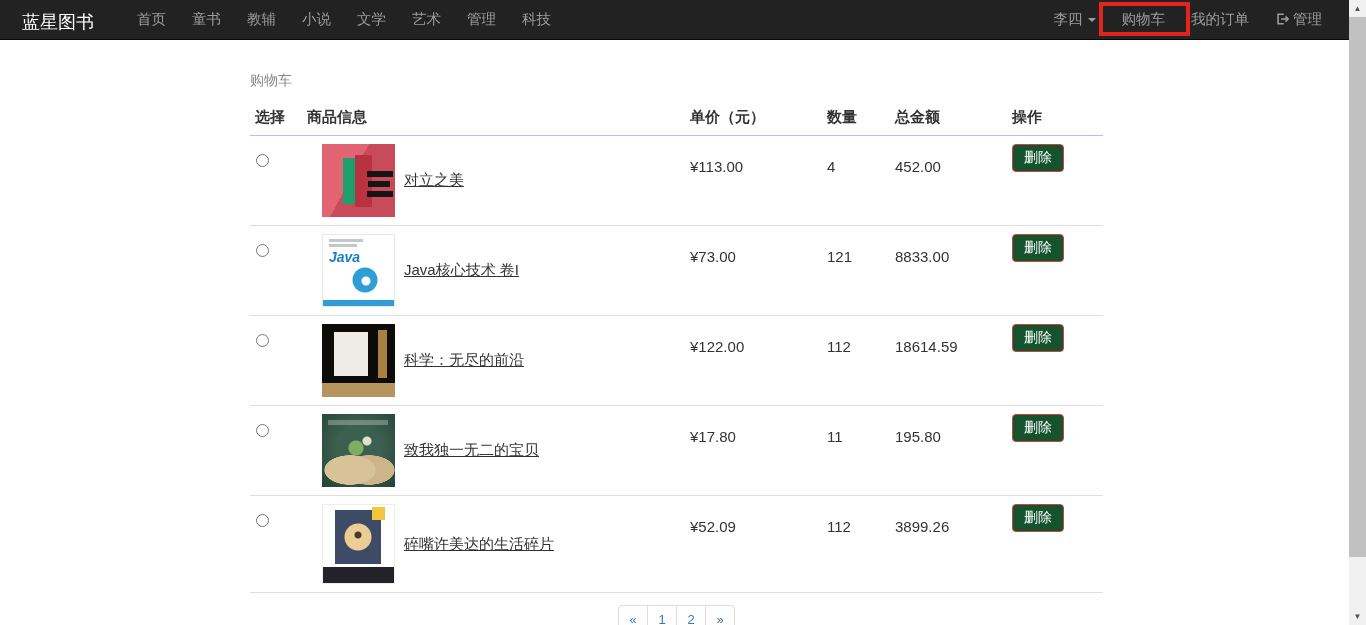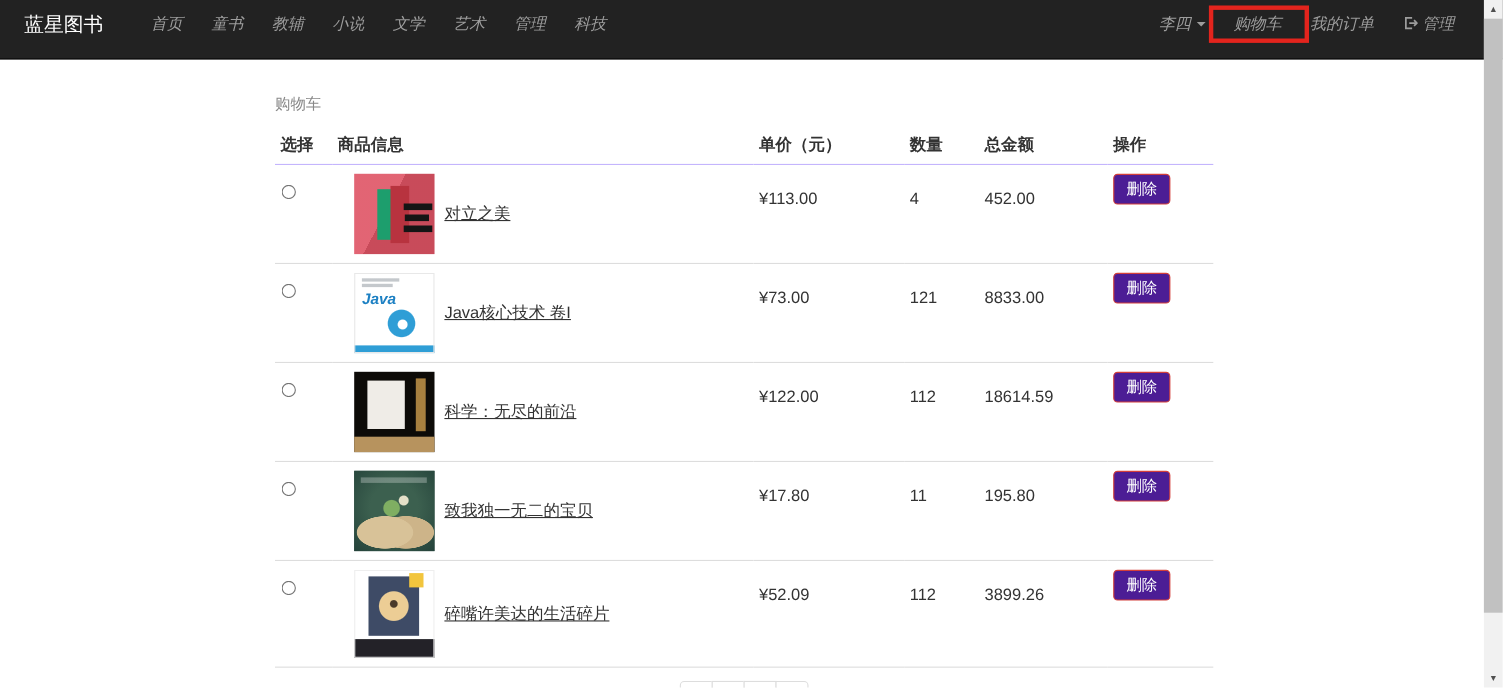--- a/index.html
+++ b/index.html
@@ -1,23 +1,23 @@
 <!DOCTYPE html>
 <html><head>
 <meta charset="utf-8">
 <style>
   * { margin:0; padding:0; box-sizing:border-box; }
   html,body { width:1366px; height:625px; overflow:hidden; background:#fff;
     font-family:"Liberation Sans","DejaVu Sans",sans-serif; color:#333; }
 
   
-  .navbar { position:relative; height:54px; background:#222; border-bottom:1px solid #090909;
+  .navbar { position:relative; height:40px; background:#222; border-bottom:1px solid #090909;
     display:flex; align-items:stretch; padding:0 31px 0 10px; z-index:5; }
   .brand { color:#fff; font-size:18px; line-height:45px; padding:0 12px; text-decoration:none; white-space:nowrap; }
-  .nav-list { list-style:none; display:flex; align-items:flex-start; margin-left:18px;font-style:italic; }
+  .nav-list { list-style:none; display:flex; align-items:center; margin-left:18px; }
   .nav-list.right { margin-left:auto; }
   .nav-list li { display:flex; }
   .nav-link { color:#9d9d9d; font-size:14.5px; line-height:45px; padding:0 13px;
     text-decoration:none; white-space:nowrap; display:block; position:relative; }
   .caret { display:inline-block; width:0; height:0; margin-left:5px; vertical-align:middle;
     border-left:4px solid transparent; border-right:4px solid transparent; border-top:4px solid #9d9d9d; }
   .logout-svg { vertical-align:-2px; margin-right:4px; }
   
   .annotation-box { position:absolute; left:-10px; right:-12px; top:5px; height:34px;
     border:4px solid #e3241d; pointer-events:none; z-index:9; }
@@ -38,21 +38,21 @@
   col.c-qty{width:68px;} col.c-total{width:117px;} col.c-action{width:96px;}
   th { text-align:left; font-size:15px; font-weight:bold; color:#333;
     padding:8px 8px 8px 5px; border-bottom:1px solid #c4b5fd; }
   td { vertical-align:top; font-size:15px; color:#333;
     padding:8px 8px 8px 5px; border-bottom:1px solid #ddd; }
   td.t-price, td.t-qty, td.t-total { padding-top:22px;margin-left:12px; }
   .prod-cell { display:flex; align-items:center;text-decoration:underline; }
   .prod-title { font-size:15px; color:#333; }
   input[type=radio] { width:13px; height:13px; margin:10px 0 0 1px; }
 
-  .btn-danger { background:#4c1d95; border:1px solid #d43f3a; color:#fff; font-size:14px;
+  .btn-danger { background:#14532d; border:1px solid #d43f3a; color:#fff; font-size:14px;
     padding:4px 11px; border-radius:4px; cursor:pointer;
     font-family:"Liberation Sans","DejaVu Sans",sans-serif; }
 
   
   .book-cover { width:73px; height:73px; flex:0 0 auto; margin-left:15px; margin-right:9px;
     background-repeat:no-repeat; position:relative; }
   .cover-duilizhimei { background-color:#df5364;
     background-image:
       linear-gradient(#151515,#151515), linear-gradient(#151515,#151515), linear-gradient(#151515,#151515),
       linear-gradient(#b8333f,#b8333f), linear-gradient(#1d9e6d,#1d9e6d),

